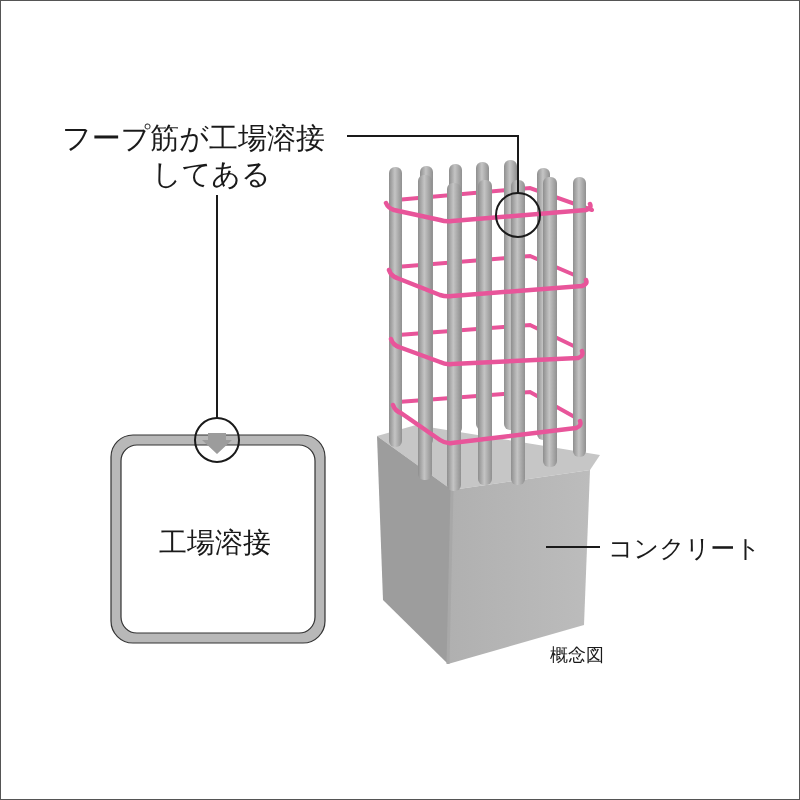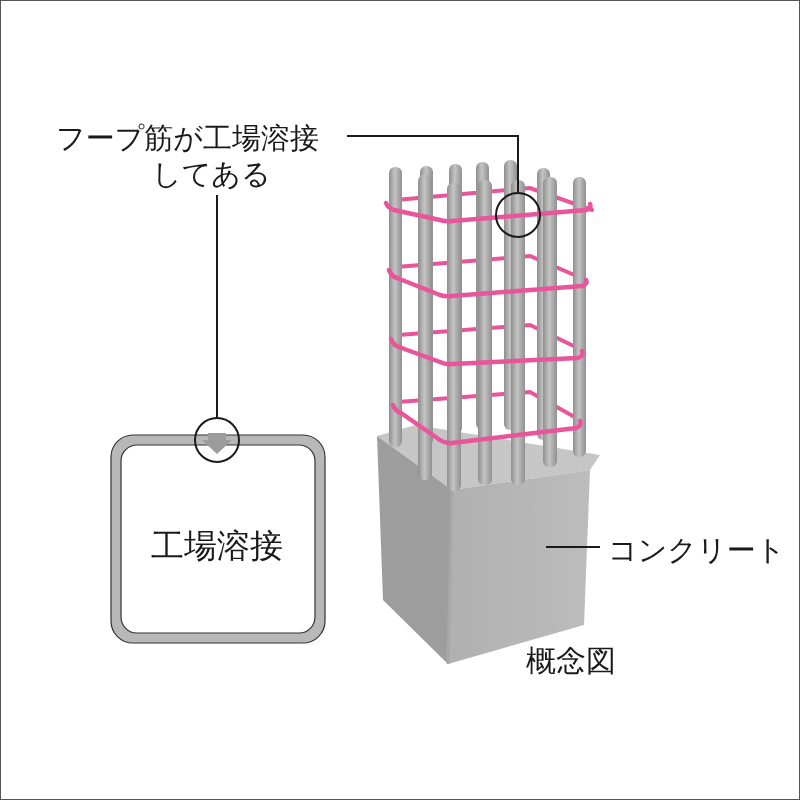--- a/index.html
+++ b/index.html
@@ -2,25 +2,25 @@
 <html><head>
   <meta charset="utf-8">
   <style>
     html, body { margin: 0; padding: 0; background: #ffffff; }
     body { width: 800px; height: 800px; position: relative; overflow: hidden;
            font-family: "DejaVu Sans", "Liberation Sans", sans-serif; color: #1a1a1a; }
     .frame { position: absolute; left: 0; top: 0; width: 798px; height: 798px;
              border: 1px solid #555; box-sizing: content-box; }
     svg.art { position: absolute; left: 0; top: 0; }
     .label { position: absolute; white-space: nowrap; color: #1a1a1a; line-height: 1; }
-    .callout-line1 { left: 56px; top: 124px; font-size: 29px; letter-spacing: 0px; }
+    .callout-line1 { left: 62px; top: 124px; font-size: 29px; letter-spacing: 0px; }
     .callout-line2 { left: 152px; top: 160px; font-size: 29px; font-family: Liberation Serif, serif; }
-    .box-label { left: 151px; top: 529px; font-size: 33px; }
-    .concrete-label { left: 608px; top: 536px; font-size: 29px; }
-    .caption { left: 526px; top: 646px; font-size: 30px; }
+    .box-label { left: 159px; top: 529px; font-size: 28px; }
+    .concrete-label { left: 608px; top: 536px; font-size: 25px; }
+    .caption { left: 550px; top: 646px; font-size: 18px; }
   </style>
 </head>
 <body>
 
 <div class="frame"></div>
 
 <svg class="art" width="800" height="800" viewBox="0 0 800 800">
   <defs>
     <linearGradient id="bar" x1="0" x2="1" y1="0" y2="0">
       <stop offset="0" stop-color="#8e8e8e"></stop>

